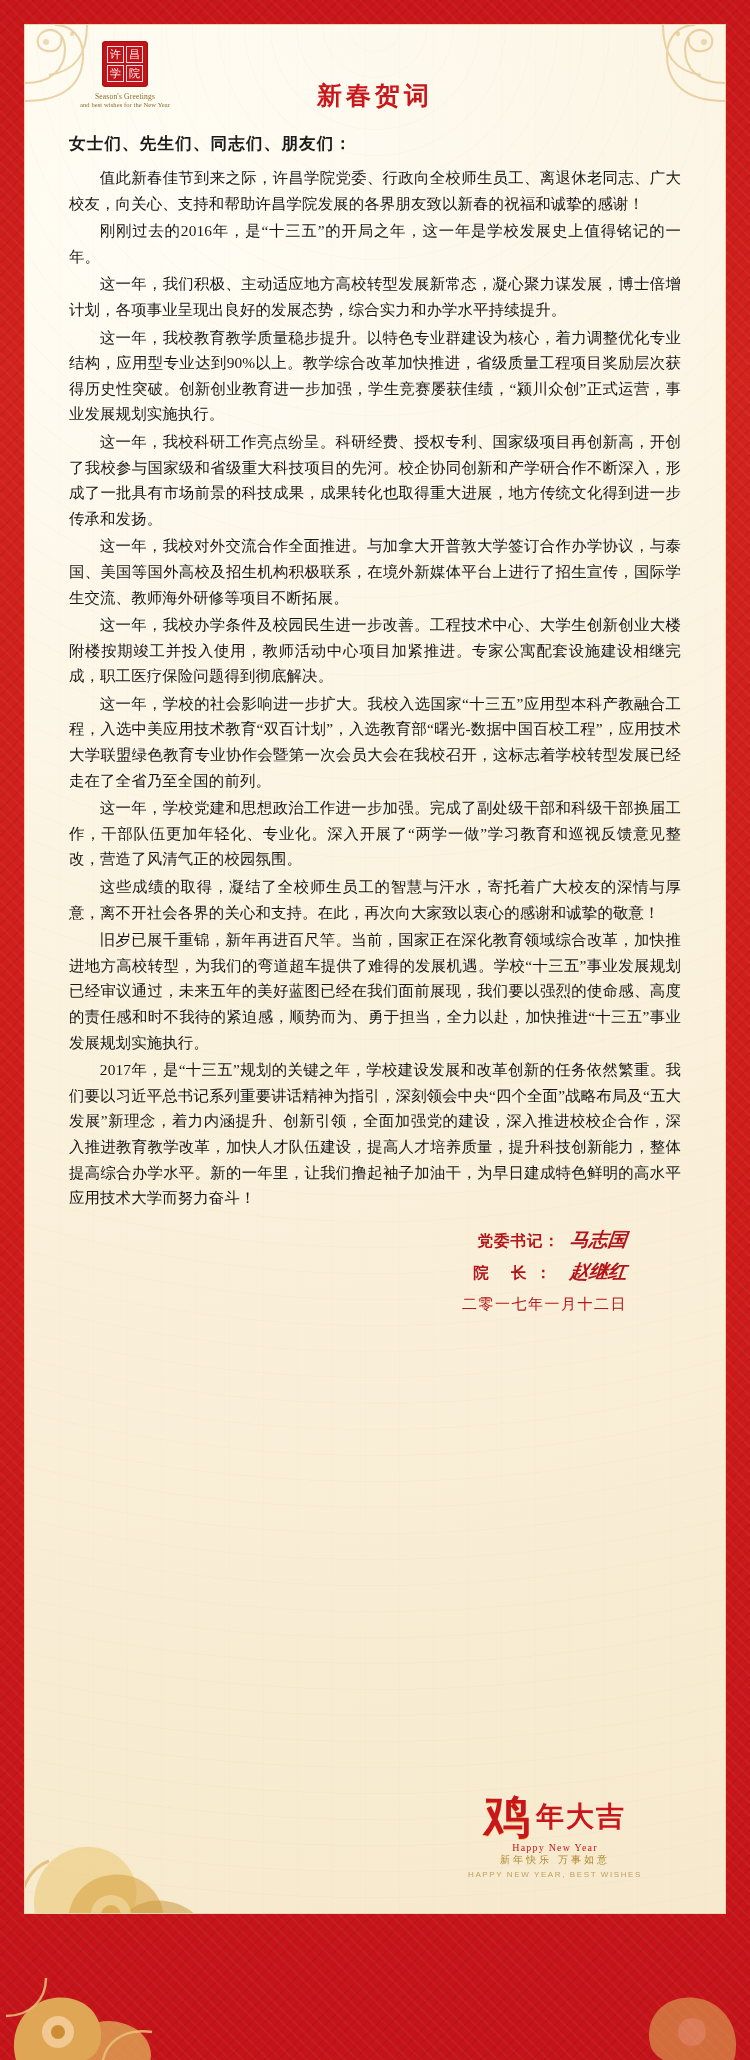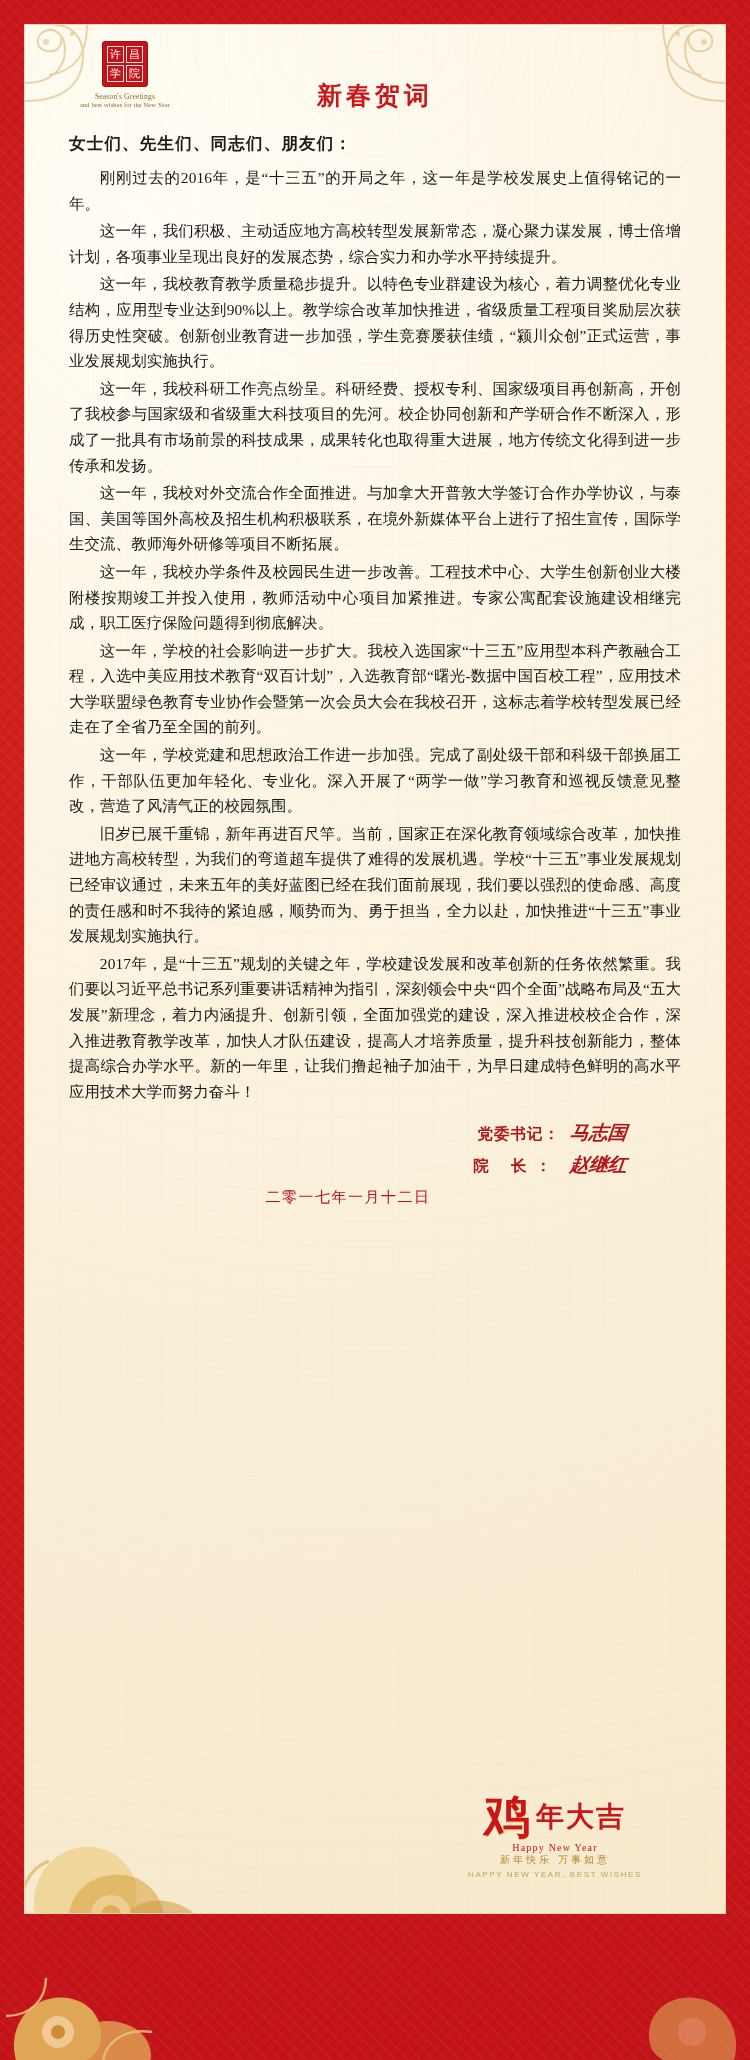--- a/index.html
+++ b/index.html
@@ -194,21 +194,20 @@
     margin-left: 10px;
     transform: skewX(-6deg);
     display: inline-block;
   }
   .sig-date {
     margin-top: 10px;
     font-size: 15px;
     color: #b3151a;
     letter-spacing: 1.5px;
     font-family: "Liberation Sans", sans-serif;
-    text-align: center;
   }
 
   
   .bottom-art {
     position: absolute;
     left: 0;
     bottom: 0;
     width: 702px;
     height: 220px;
     overflow: hidden;
@@ -338,28 +337,30 @@
         </div>
         <div class="logo-en1">Season's Greetings</div>
         <div class="logo-en2">and best wishes for the New Year</div>
       </div>
       <div class="doc-title">新春贺词</div>
     </div>
 
     <div class="content">
       <div class="salutation">女士们、先生们、同志们、朋友们：</div>
 
+      <p class="para">值此新春佳节到来之际，许昌学院党委、行政向全校师生员工、离退休老同志、广大校友，向关心、支持和帮助许昌学院发展的各界朋友致以新春的祝福和诚挚的感谢！</p>
       <p class="para">刚刚过去的2016年，是“十三五”的开局之年，这一年是学校发展史上值得铭记的一年。</p>
       <p class="para">这一年，我们积极、主动适应地方高校转型发展新常态，凝心聚力谋发展，博士倍增计划，各项事业呈现出良好的发展态势，综合实力和办学水平持续提升。</p>
       <p class="para">这一年，我校教育教学质量稳步提升。以特色专业群建设为核心，着力调整优化专业结构，应用型专业达到90%以上。教学综合改革加快推进，省级质量工程项目奖励层次获得历史性突破。创新创业教育进一步加强，学生竞赛屡获佳绩，“颍川众创”正式运营，事业发展规划实施执行。</p>
       <p class="para">这一年，我校科研工作亮点纷呈。科研经费、授权专利、国家级项目再创新高，开创了我校参与国家级和省级重大科技项目的先河。校企协同创新和产学研合作不断深入，形成了一批具有市场前景的科技成果，成果转化也取得重大进展，地方传统文化得到进一步传承和发扬。</p>
       <p class="para">这一年，我校对外交流合作全面推进。与加拿大开普敦大学签订合作办学协议，与泰国、美国等国外高校及招生机构积极联系，在境外新媒体平台上进行了招生宣传，国际学生交流、教师海外研修等项目不断拓展。</p>
       <p class="para">这一年，我校办学条件及校园民生进一步改善。工程技术中心、大学生创新创业大楼附楼按期竣工并投入使用，教师活动中心项目加紧推进。专家公寓配套设施建设相继完成，职工医疗保险问题得到彻底解决。</p>
       <p class="para">这一年，学校的社会影响进一步扩大。我校入选国家“十三五”应用型本科产教融合工程，入选中美应用技术教育“双百计划”，入选教育部“曙光-数据中国百校工程”，应用技术大学联盟绿色教育专业协作会暨第一次会员大会在我校召开，这标志着学校转型发展已经走在了全省乃至全国的前列。</p>
       <p class="para">这一年，学校党建和思想政治工作进一步加强。完成了副处级干部和科级干部换届工作，干部队伍更加年轻化、专业化。深入开展了“两学一做”学习教育和巡视反馈意见整改，营造了风清气正的校园氛围。</p>
+      <p class="para">这些成绩的取得，凝结了全校师生员工的智慧与汗水，寄托着广大校友的深情与厚意，离不开社会各界的关心和支持。在此，再次向大家致以衷心的感谢和诚挚的敬意！</p>
       <p class="para">旧岁已展千重锦，新年再进百尺竿。当前，国家正在深化教育领域综合改革，加快推进地方高校转型，为我们的弯道超车提供了难得的发展机遇。学校“十三五”事业发展规划已经审议通过，未来五年的美好蓝图已经在我们面前展现，我们要以强烈的使命感、高度的责任感和时不我待的紧迫感，顺势而为、勇于担当，全力以赴，加快推进“十三五”事业发展规划实施执行。</p>
       <p class="para">2017年，是“十三五”规划的关键之年，学校建设发展和改革创新的任务依然繁重。我们要以习近平总书记系列重要讲话精神为指引，深刻领会中央“四个全面”战略布局及“五大发展”新理念，着力内涵提升、创新引领，全面加强党的建设，深入推进校校企合作，深入推进教育教学改革，加快人才队伍建设，提高人才培养质量，提升科技创新能力，整体提高综合办学水平。新的一年里，让我们撸起袖子加油干，为早日建成特色鲜明的高水平应用技术大学而努力奋斗！</p>
 
       <div class="signatures">
         <div class="sig-row">
           <span class="sig-label">党委书记：</span>
           <span class="sig-name">马志国</span>
         </div>
         <div class="sig-row">
           <span class="sig-label spaced">院  长：</span>

